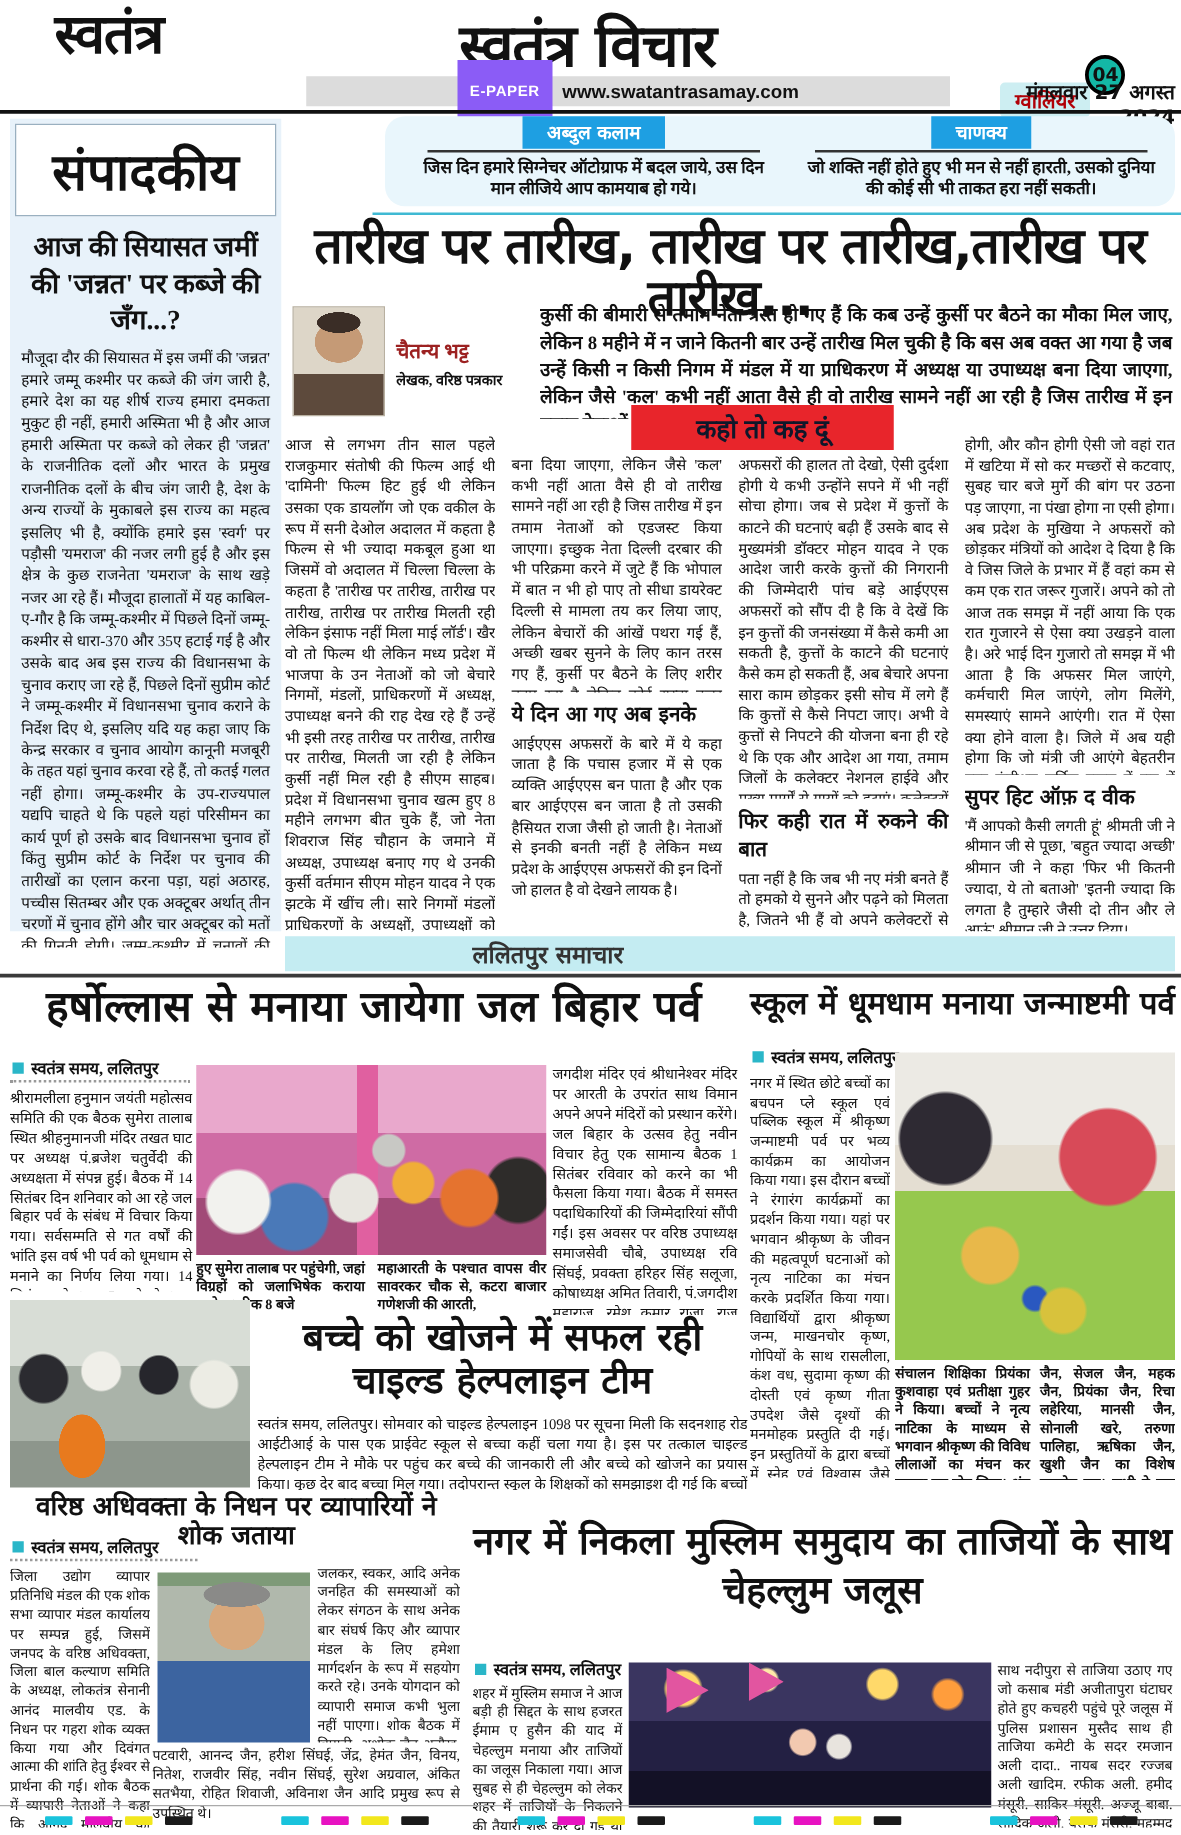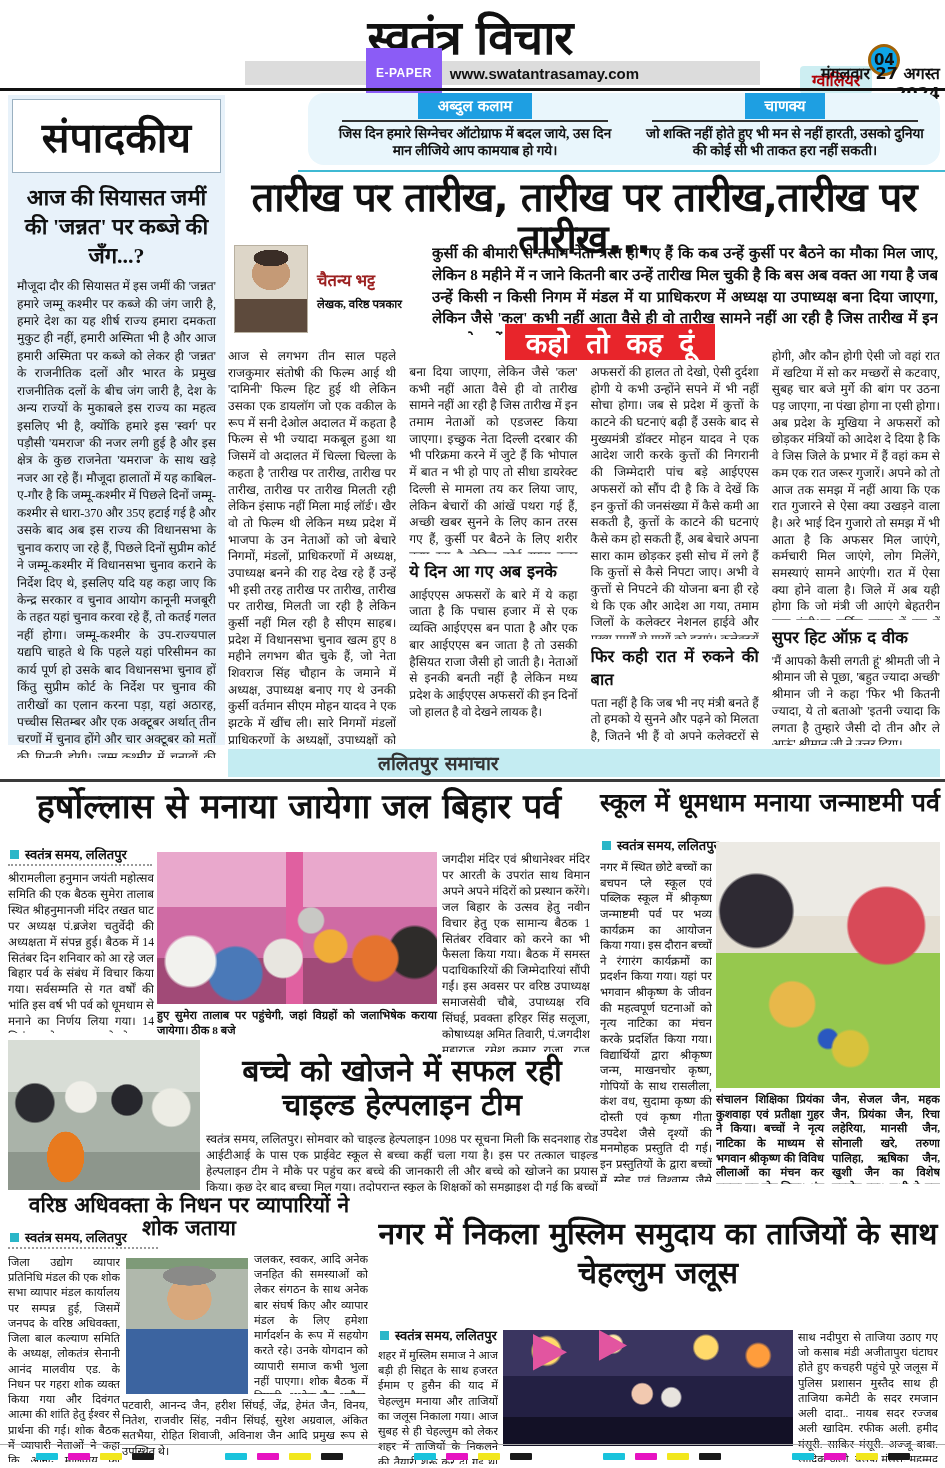--- a/index.html
+++ b/index.html
@@ -16,21 +16,21 @@
                  font-family:"DejaVu Sans", sans-serif; }
   .paper-title { text-align:center; font-size:47px; font-weight:900; line-height:1;
                  font-family:"DejaVu Sans", sans-serif; letter-spacing:-1px; }
   .subbar { background:#dcdcdc; display:flex; align-items:center; justify-content:center; gap:8px; }
   .epaper-badge { background:#8b5cf6; color:#fff; font:700 12px "Liberation Sans", sans-serif;
                   padding:18px 10px; letter-spacing:.5px; }
   .website { font:700 15px "Liberation Sans", sans-serif; color:#111; text-decoration:none; }
   .edition-row { display:flex; align-items:center; }
   .edition-pill { background:#cdeef2; color:#b00007; font-weight:800; font-size:16px;
                   padding:3px 12px; border-radius:4px; font-family:"DejaVu Sans", sans-serif;margin-top:40px; }
-  .page-circle { width:32px; height:32px; border-radius:50%; background:#0ea5e9; border:3px solid #a16207;
+  .page-circle { width:32px; height:32px; border-radius:50%; background:#14b8a6; border:3px solid #000000;
                  display:flex; align-items:center; justify-content:center; font-weight:900; font-size:15px;
                  margin-left:-4px; font-family:"DejaVu Sans", sans-serif; }
   .dateline { text-align:right; font-weight:800; font-size:16px; font-family:"DejaVu Sans", sans-serif; }
   .rule-black { background:#111; }
 
   
   .editorial { background:#e8f2fa; padding:4px; }
   .ed-title-box { background:#fff; border:1px solid #9ab0c0; text-align:center;
                   font-size:41px; font-weight:900; padding:8px 0; font-family:"DejaVu Sans", sans-serif; }
   .ed-headline { font-size:22px; font-weight:800; text-align:center; line-height:1.32; margin:10px 2px 8px; }
@@ -45,22 +45,22 @@
   .quote-text { font-size:13.6px; font-weight:700; line-height:1.28; padding:0 12px; }
   .quotes-rule { background:#3fb9d3; }
 
   
   .lead-headline { text-align:center; font-size:40px; font-weight:900; line-height:1.05;
                    letter-spacing:-1px; font-family:"DejaVu Sans", sans-serif; }
   .author { display:flex; gap:9px; }
   .author-name { color:#9c2121; font-weight:900; font-size:16.5px; }
   .author-role { font-size:11.5px; font-weight:700; margin-top:5px; }
   .lead-intro { font-size:15px; font-weight:600; text-align:justify; line-height:1.45; overflow:hidden; height:92px; }
-  .kaho-box { background:#e8252b; color:#ffffff; font-size:28px; font-weight:900; display:flex;
-              align-items:center; justify-content:center; z-index:2; font-family:Liberation Mono, monospace; }
+  .kaho-box { background:#e8252b; color:#0f172a; font-size:21px; font-weight:900; display:flex;
+              align-items:center; justify-content:center; z-index:2; font-family:Liberation Sans, sans-serif; }
   .lead-cols { display:flex; gap:13px; }
   .lcol { flex:1; font-size:12.1px; line-height:1.38; text-align:justify; overflow:hidden; }
   .pad-top { padding-top:16px; }
   .clip { overflow:hidden; }
   .subhead { font-size:16.5px; font-weight:900; margin:7px 0 3px; font-family:"DejaVu Sans", sans-serif; }
 
   
   .band { background:#c4ecf2; display:flex; align-items:center; font-size:19px; font-weight:900;
           color:#333; padding-left:150px; font-family:"DejaVu Sans", sans-serif; }
   .band-rule { background:#3a3a3a; }
@@ -124,20 +124,21 @@
   .reg-group { display:flex; gap:10px; }
   .reg-dash { width:22px; height:7px; border-radius:1px; }
   .c-cyan{background:#19c3dc} .c-mag{background:#e712c1} .c-yel{background:#f2e71c} .c-blk{background:#1a1a1a}
 </style>
 </head>
 <body>
 
 <div class="page">
 
   <div class="abs" style="left:12px; top:6px; width:150px;">
+    <div class="logo-top">स्वतंत्र</div>
   </div>
   <div class="abs paper-title" style="left:250px; top:14px; width:440px;">स्वतंत्र विचार</div>
   <div class="abs subbar" style="left:245px; top:61px; width:515px; height:24px;">
     <span class="epaper-badge">E-PAPER</span>
     <a class="website" href="#">www.swatantrasamay.com</a>
   </div>
   <div class="abs edition-row" style="left:800px; top:26px;">
     <span class="edition-pill">ग्वालियर</span>
     <span class="page-circle">04</span>
   </div>
@@ -203,20 +204,21 @@
   <div class="abs headline-xl" style="left:8px; top:788px; width:582px; font-size:34px;">हर्षोल्लास से मनाया जायेगा जल बिहार पर्व</div>
   <div class="abs byline" style="left:10px; top:845px;">
     <span class="byline-sq"></span>
     <span class="byline-txt">स्वतंत्र समय, ललितपुर</span>
   </div>
   <div class="abs dots" style="left:8px; top:864px; width:144px;"></div>
   <div class="abs bodytxt" style="left:8px; top:871px; width:146px; height:162px; font-size:11.7px;">श्रीरामलीला हनुमान जयंती महोत्सव समिति की एक बैठक सुमेरा तालाब स्थित श्रीहनुमानजी मंदिर तखत घाट पर अध्यक्ष पं.ब्रजेश चतुर्वेदी की अध्यक्षता में संपन्न हुई। बैठक में 14 सितंबर दिन शनिवार को आ रहे जल बिहार पर्व के संबंध में विचार किया गया। सर्वसम्मति से गत वर्षों की भांति इस वर्ष भी पर्व को धूमधाम से मनाने का निर्णय लिया गया। 14 सितंबर को शाम 5 बजे से भव्य शोभायात्रा रघुनाथजी मंदिर चौबयाना से सभी मंदिरों के विग्रह श्रीजी विमानों सहित प्रारंभ होगी, जो कि रावरपुरा, सुभाषपुरा, घंटाघर, वीर सावरकर चौक, तालाबपुरा होते</div>
   <div class="ph ph-meeting" style="left:157px; top:852px; width:280px; height:152px;"></div>
   <div class="abs" style="left:157px; top:1008px; width:280px; display:flex; gap:10px;">
     <div class="cap" style="flex:1;">हुए सुमेरा तालाब पर पहुंचेगी, जहां विग्रहों को जलाभिषेक कराया जायेगा। ठीक 8 बजे</div>
+    <div class="cap" style="flex:1;">महाआरती के पश्चात वापस वीर सावरकर चौक से, कटरा बाजार गणेशजी की आरती,</div>
   </div>
   <div class="abs bodytxt" style="left:442px; top:852px; width:148px; height:200px; font-size:11.7px;">जगदीश मंदिर एवं श्रीधानेश्वर मंदिर पर आरती के उपरांत साथ विमान अपने अपने मंदिरों को प्रस्थान करेंगे। जल बिहार के उत्सव हेतु नवीन विचार हेतु एक सामान्य बैठक 1 सितंबर रविवार को करने का भी फैसला किया गया। बैठक में समस्त पदाधिकारियों की जिम्मेदारियां सौंपी गईं। इस अवसर पर वरिष्ठ उपाध्यक्ष समाजसेवी चौबे, उपाध्यक्ष रवि सिंघई, प्रवक्ता हरिहर सिंह सलूजा, कोषाध्यक्ष अमित तिवारी, पं.जगदीश महाराज, रमेश कुमार राजा, राजू राकेश तपेशियां, चंद्रशेखर रावत, शिवबहादुर अर्जुन, अवधेश कौशिक, धर्मेंद्र चौबे, मुरलीधर लखेरा आदि उपस्थित थे। संचालन पं. प्रवल समरिया ने किया।</div>
 
   <div class="ph ph-men" style="left:8px; top:1040px; width:192px; height:150px;"></div>
   <div class="abs headline-xl" style="left:206px; top:1054px; width:392px; font-size:30px; line-height:1.13;">बच्चे को खोजने में सफल रही चाइल्ड हेल्पलाइन टीम</div>
   <div class="abs bodytxt" style="left:206px; top:1132px; width:392px; height:60px; font-size:11.7px;">स्वतंत्र समय, ललितपुर। सोमवार को चाइल्ड हेल्पलाइन 1098 पर सूचना मिली कि सदनशाह रोड आईटीआई के पास एक प्राईवेट स्कूल से बच्चा कहीं चला गया है। इस पर तत्काल चाइल्ड हेल्पलाइन टीम ने मौके पर पहुंच कर बच्चे की जानकारी ली और बच्चे को खोजने का प्रयास किया। कुछ देर बाद बच्चा मिल गया। तदोपरान्त स्कूल के शिक्षकों को समझाइश दी गई कि बच्चों का ध्यान रखें व बच्चों को स्कूल से बाहर न निकलने दें, बच्चे को उसके माता-पिता व दादा के सुपुर्द किया। इस अवसर पर पर्यवेक्षक आशा कुशवाहा, टीम सदस्य अतुल कुमार व बेलकेश्वर आदित्य दुबे शामिल रहे।</div>
 
   <div class="abs headline-xl" style="left:600px; top:789px; width:340px; font-size:25px;">स्कूल में धूमधाम मनाया जन्माष्टमी पर्व</div>
   <div class="abs byline" style="left:602px; top:836px;">
     <span class="byline-sq"></span>

